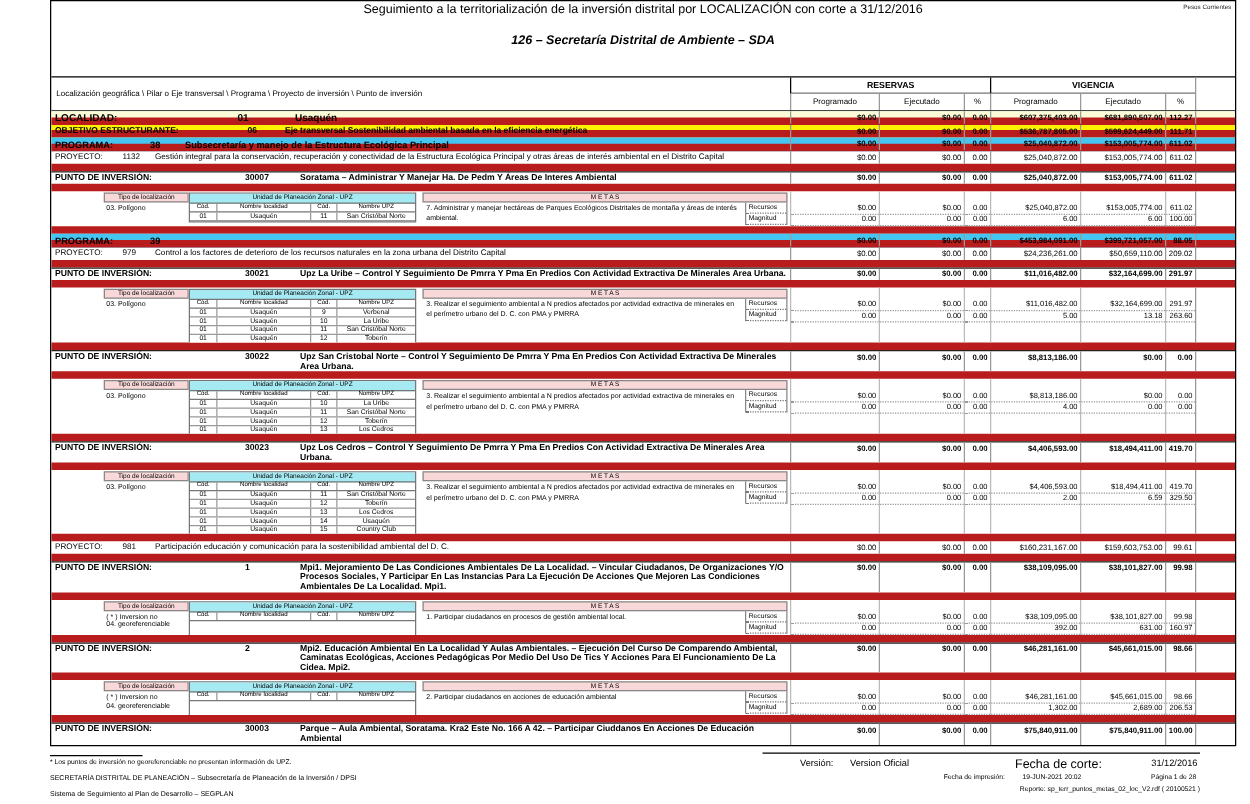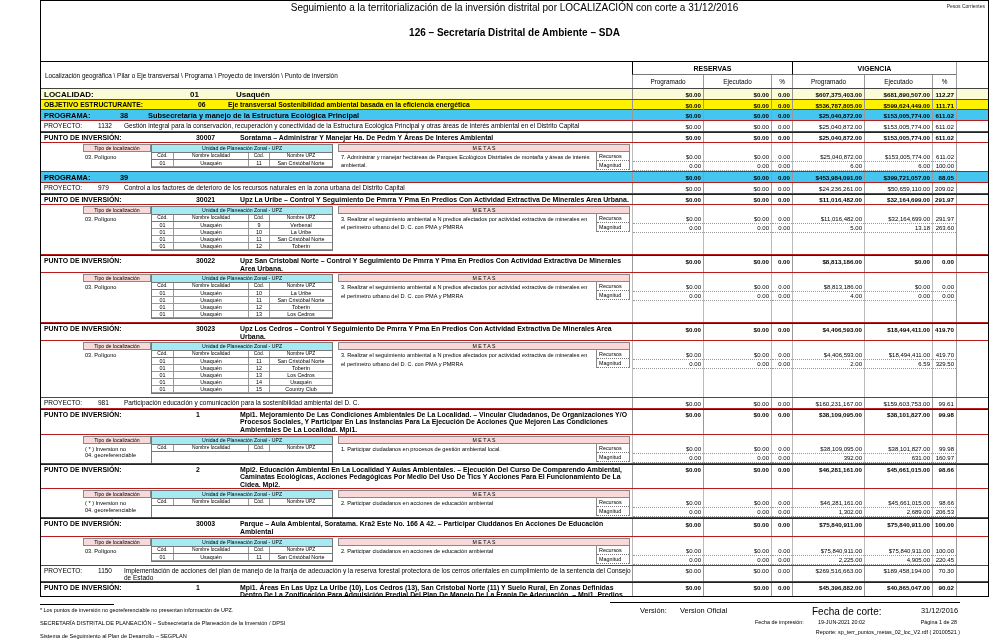--- a/index.html
+++ b/index.html
@@ -8,39 +8,39 @@
   *{box-sizing:border-box;}
 
   .sheet{position:absolute;left:40px;top:0;width:949px;height:597px;
          border:1px solid #000;overflow:hidden;background:#fff;}
 
   
   .titleblock{position:relative;height:60px;}
   .pesos{position:absolute;top:2px;right:3px;font-size:5px;color:#222;}
   .title{text-align:center;font-size:12px;font-weight:bold;padding-top:3px;}
   .subtitle{text-align:center;font-size:10px;padding-top:1px;}
-  .entity{text-align:center;font-size:10px;font-weight:bold;padding-top:14px;}
+  .entity{text-align:center;font-size:10px;font-weight:bold;padding-top:14px;font-style:italic;}
 
   
   .grid{display:grid;grid-template-columns:591px 71px 68px 21px 72px 68px 24px auto;}
 
   
   .thead{border-top:1px solid #000;border-bottom:1px solid #444;
          grid-template-rows:13px 13px;}
   .th-desc{grid-column:1;grid-row:1/3;font-size:6.4px;display:flex;align-items:center;padding-left:4px;}
   .th-group{font-size:7px;font-weight:bold;text-align:center;line-height:13px;
             border-left:1px solid #000;border-bottom:1px solid #777;}
   .g1{grid-column:2/5;grid-row:1;}
   .g2{grid-column:5/8;grid-row:1;}
   .th-sub{grid-row:2;font-size:6.4px;text-align:center;line-height:13px;border-left:1px solid #999;}
   .c2{grid-column:2}.c3{grid-column:3}.c4{grid-column:4}.c5{grid-column:5}.c6{grid-column:6}.c7{grid-column:7}
   .th-fill{grid-column:8;grid-row:1/3;border-left:1px solid #999;}
 
   
-  .trow{border-bottom:1px solid #b91c1c;}
+  .trow{border-bottom:6px solid #b91c1c;}
   .desc{display:flex;align-items:flex-start;padding:1px 0 0 3px;overflow:hidden;}
   .lbl{flex:0 0 auto;}
   .code{flex:0 0 auto;}
   .nm{flex:1 1 auto;}
   .val{border-left:1px solid #999;text-align:right;font-size:6.2px;line-height:8px;
        padding:1.5px 2px 0 0;overflow:visible;white-space:nowrap;}
   .val.b{font-weight:bold;}
   .fill{border-left:1px solid #999;}
 
   .t-localidad{height:11px;background:var(--c-localidad);font-weight:bold;}

